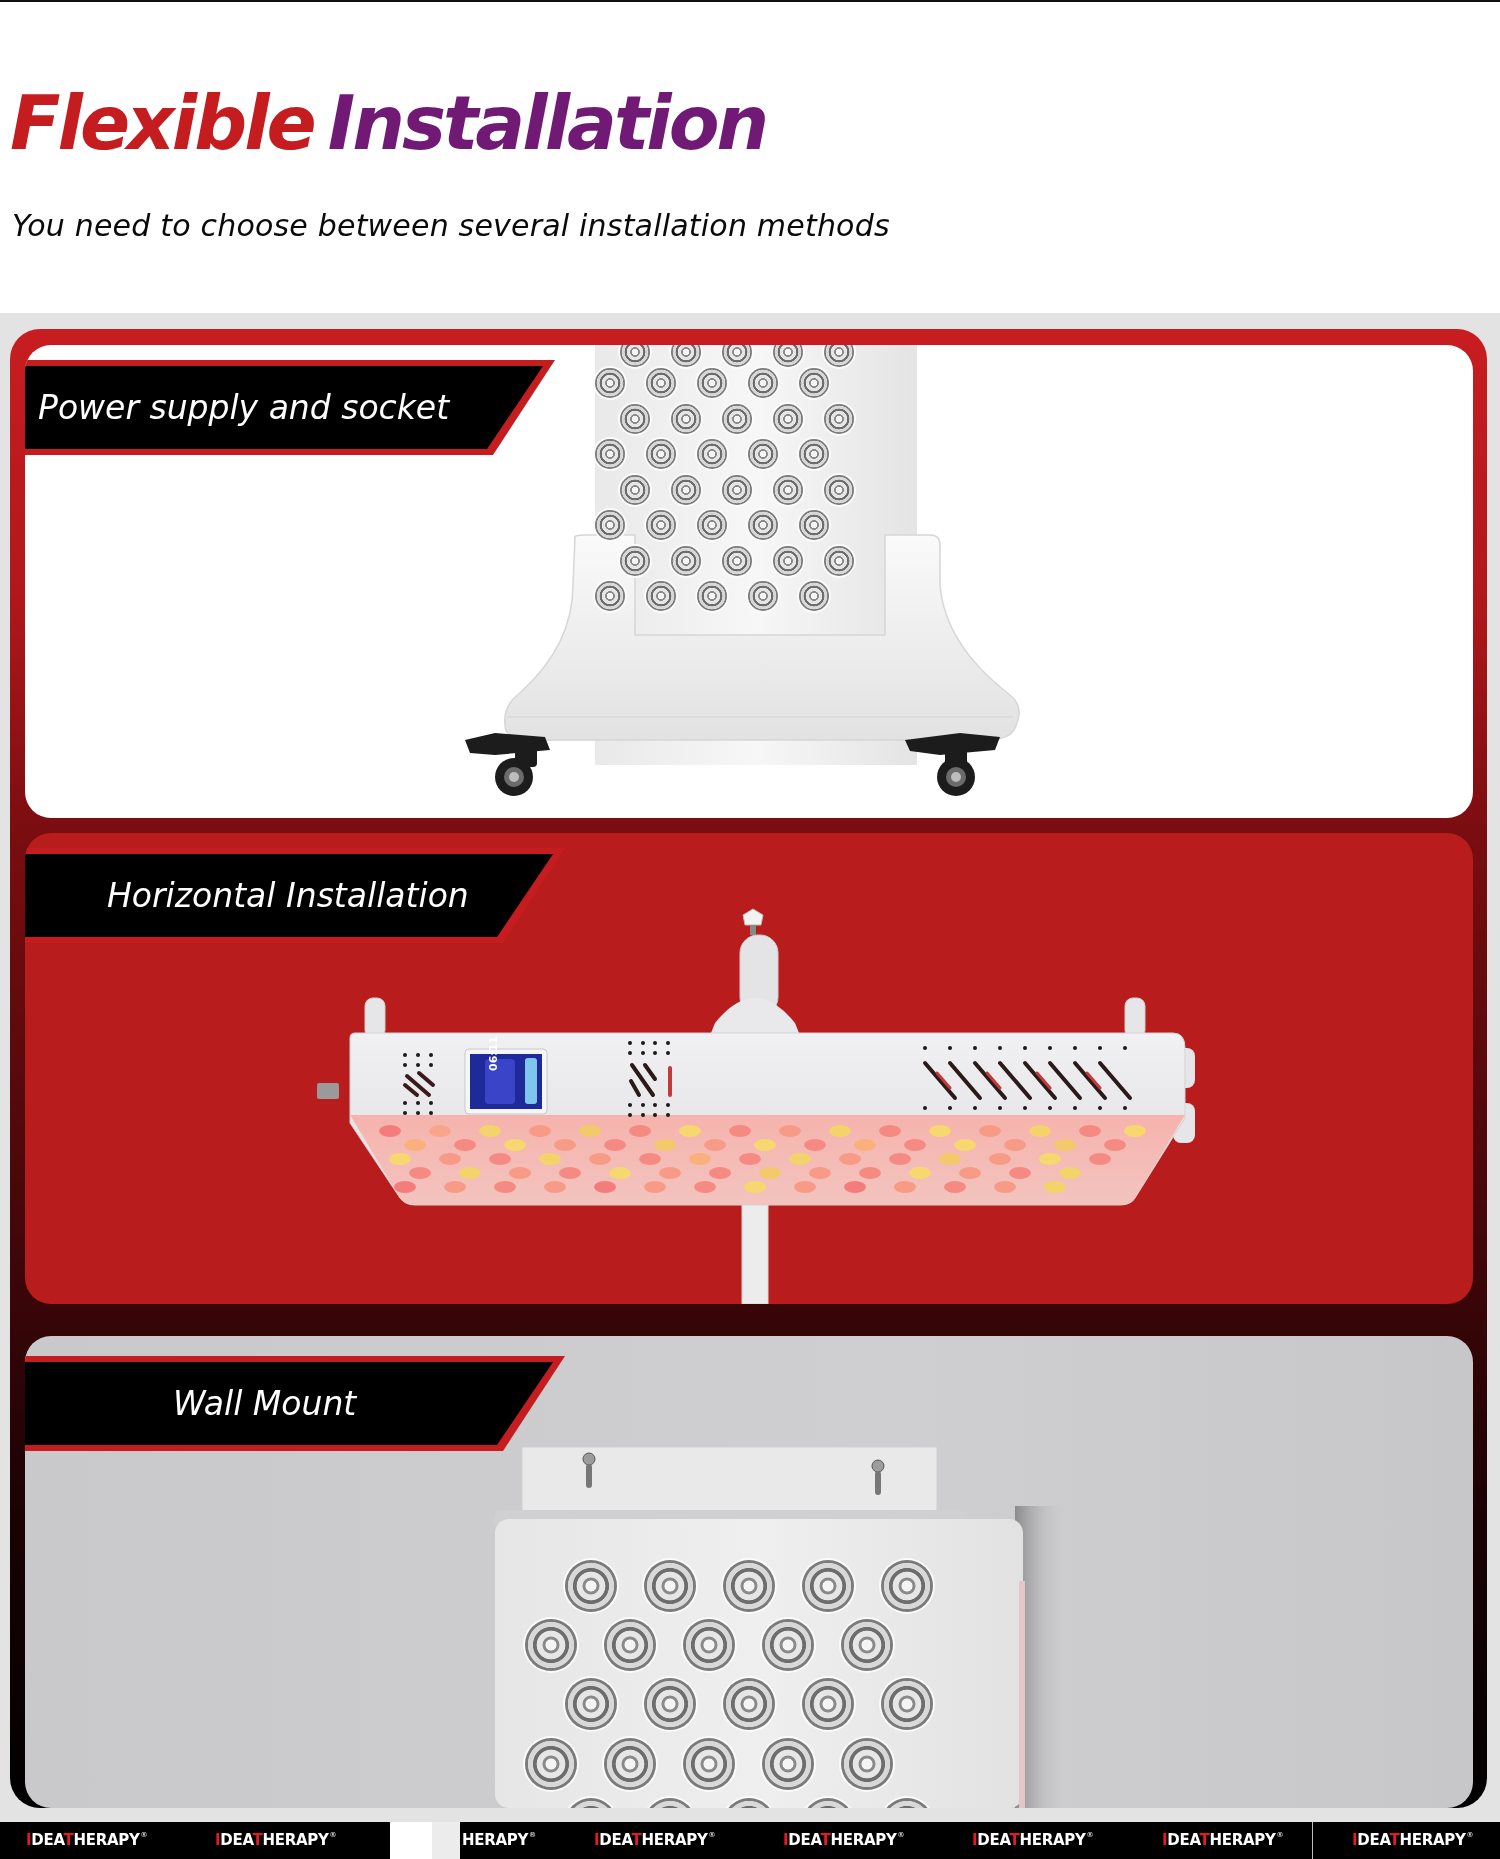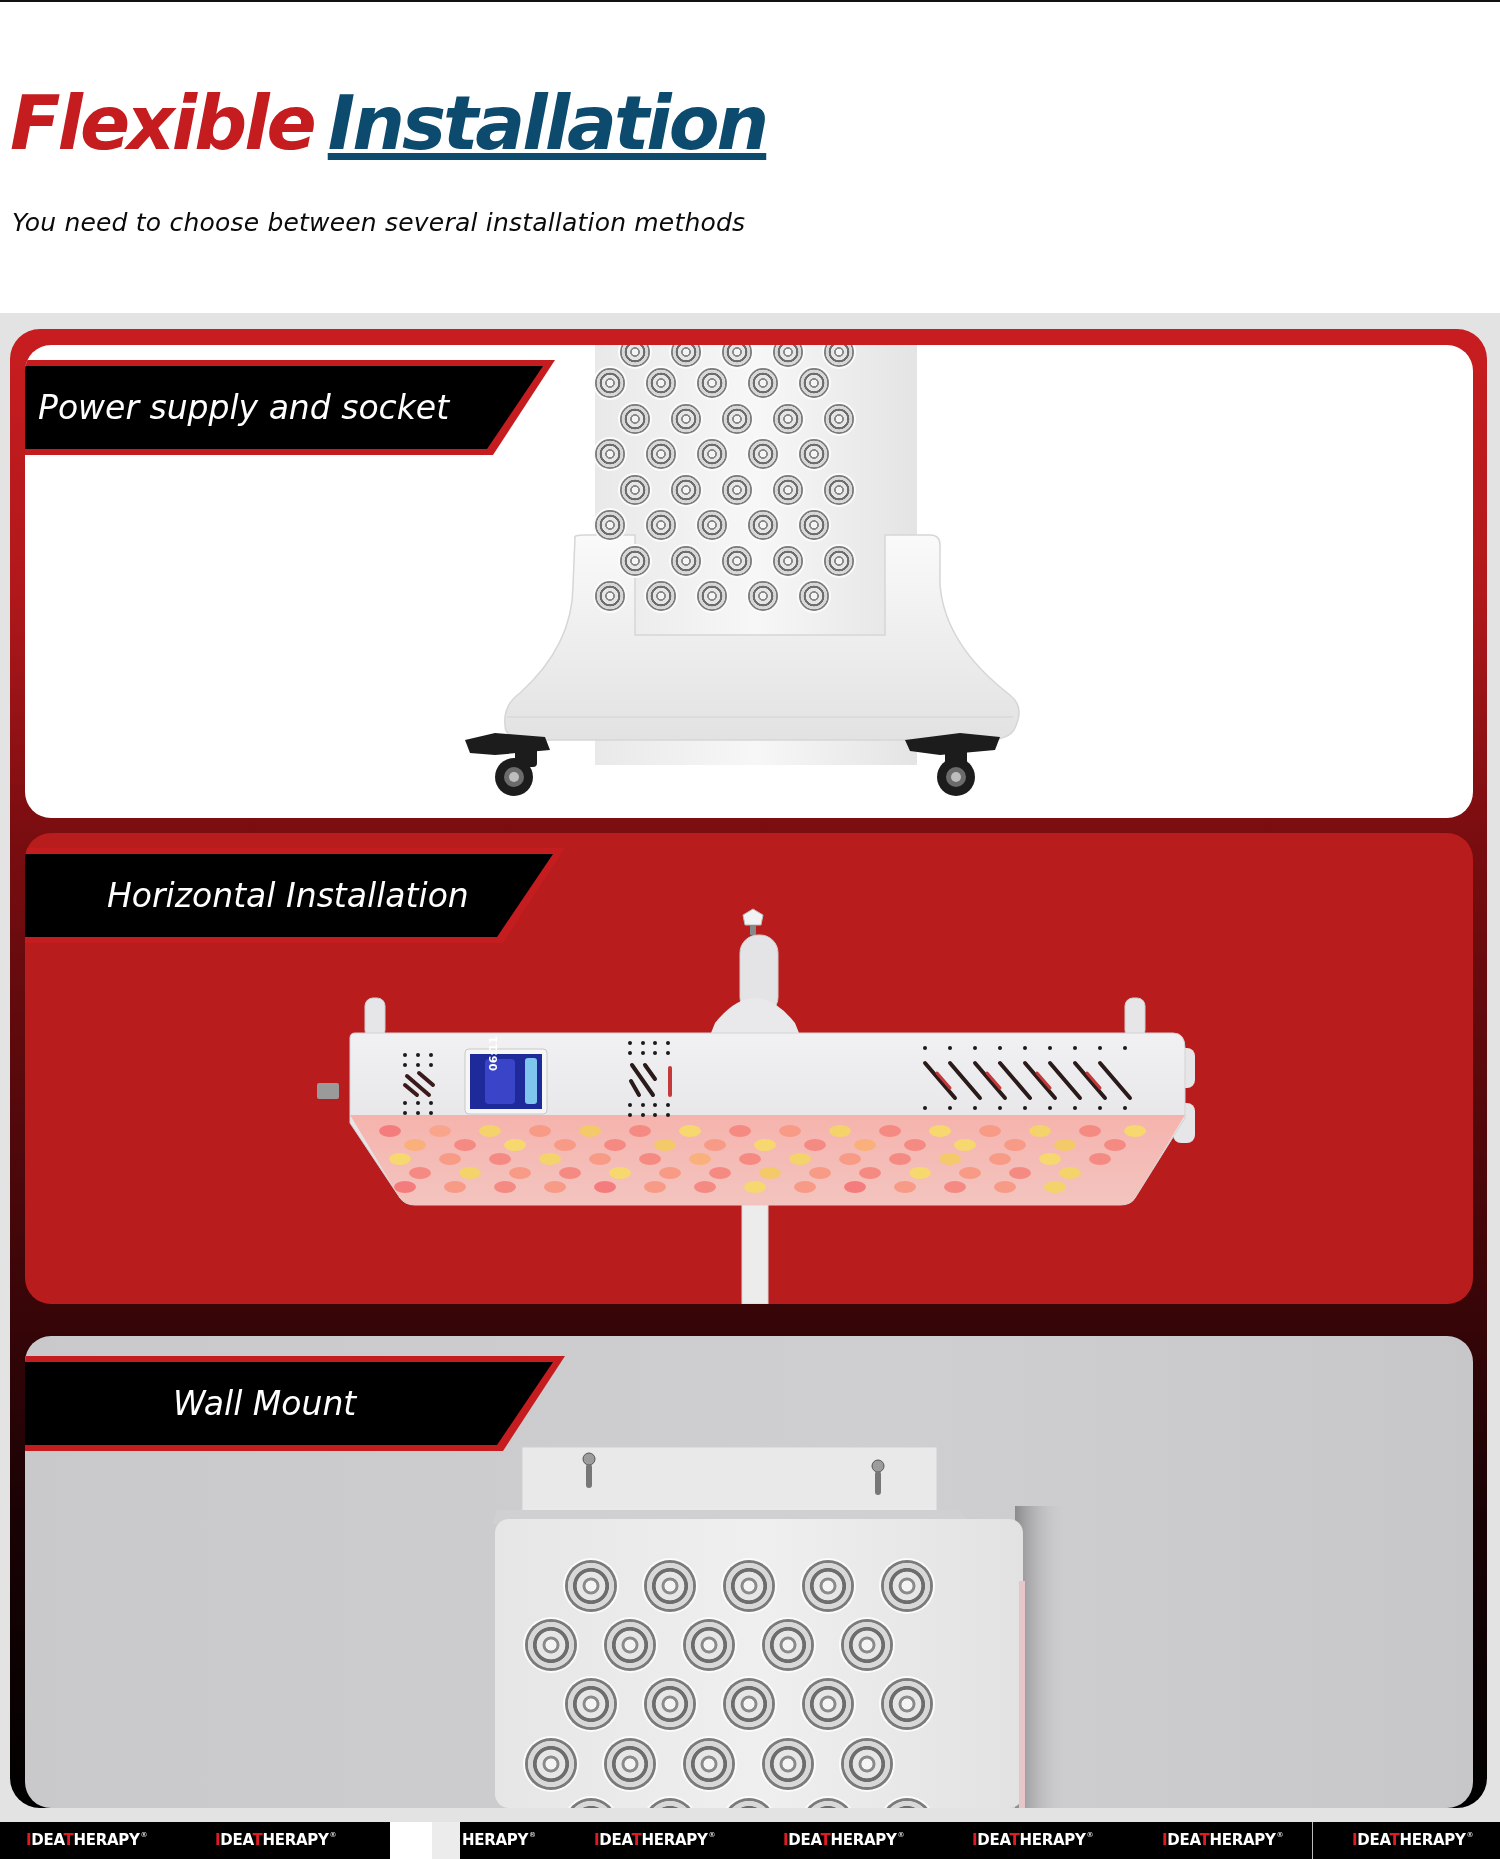--- a/index.html
+++ b/index.html
@@ -8,25 +8,25 @@
     background: #ffffff;
     font-family: "Liberation Sans", "DejaVu Sans", sans-serif;
   }
   .top-rule { position: absolute; left: 0; top: 0; width: 1500px; height: 2px; background: #111; }
   .title {
     position: absolute; left: 10px; top: 78px; margin: 0;
     font-family: "DejaVu Sans", sans-serif; font-weight: bold; font-style: italic;
     font-size: 74px; letter-spacing: -3px; line-height: 90px; white-space: nowrap;
   }
   .title .accent { color: #c41c1f; }
-  .title .main { color: #0c4a6e; margin-left: 14px; text-decoration: underline; }
+  .title .main { color: #701a75; margin-left: 14px; }
   .subtitle {
     position: absolute; left: 12px; top: 208px; margin: 0;
     font-family: "DejaVu Sans", sans-serif; font-style: italic; font-weight: normal;
-    font-size: 25px; color: #0a0a0a; letter-spacing: 0.2px; white-space: nowrap;
+    font-size: 30px; color: #0a0a0a; letter-spacing: 0.2px; white-space: nowrap;
   }
   .stage { position: absolute; left: 0; top: 313px; width: 1500px; height: 1509px; background: #e3e3e3; }
   .frame {
     position: absolute; left: 10px; top: 329px; width: 1477px; height: 1479px;
     border-radius: 30px;
     background: linear-gradient(to bottom, #c81d20 0%, #b0181b 18%, #7a0d10 34%, #4a070a 58%, #1a0204 80%, #000 100%);
   }
   .panel {
     position: absolute; left: 25px; width: 1448px; border-radius: 26px; overflow: hidden;
   }

